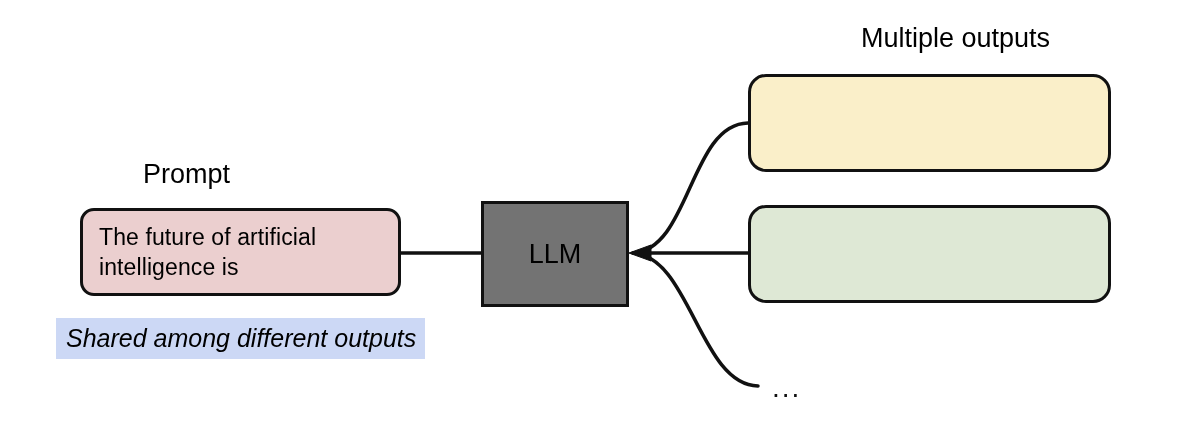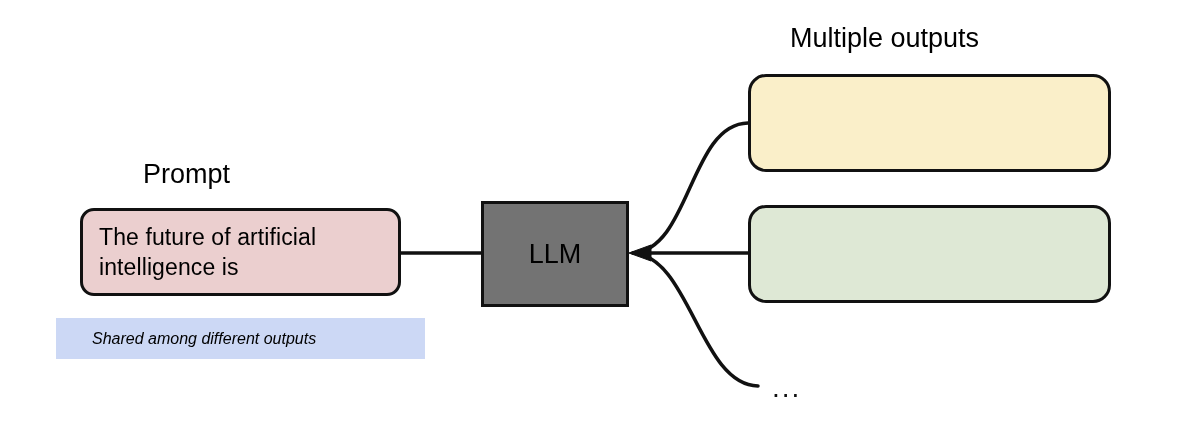--- a/index.html
+++ b/index.html
@@ -66,23 +66,23 @@
     position: absolute;
     left: 56px;
     top: 318px;
     width: 369px;
     height: 41px;
     background: #ccd8f5;
     display: flex;
     align-items: center;
   }
   #shared-banner-text {
-    font-size: 16px;
+    font-size: 25px;
     font-style: italic;
-    padding-left: 36px;
+    padding-left: 10px;
     color: #000;
     white-space: nowrap;
   }
 
   
   #llm-box {
     left: 481px;
     top: 201px;
     width: 148px;
     height: 106px;
@@ -92,24 +92,24 @@
   }
   #llm-box-text {
     font-size: 27px;
     line-height: 30px;
     color: #000;
   }
 
   
   #outputs-label {
     position: absolute;
-    left: 790px;
+    left: 750px;
     top: 21px;
     width: 300px;
-    text-align: left;
+    text-align: right;
     font-size: 27px;
     line-height: 34px;
     color: #000;
   }
 
   
   #output-box-1 {
     left: 748px;
     top: 74px;
     width: 363px;

